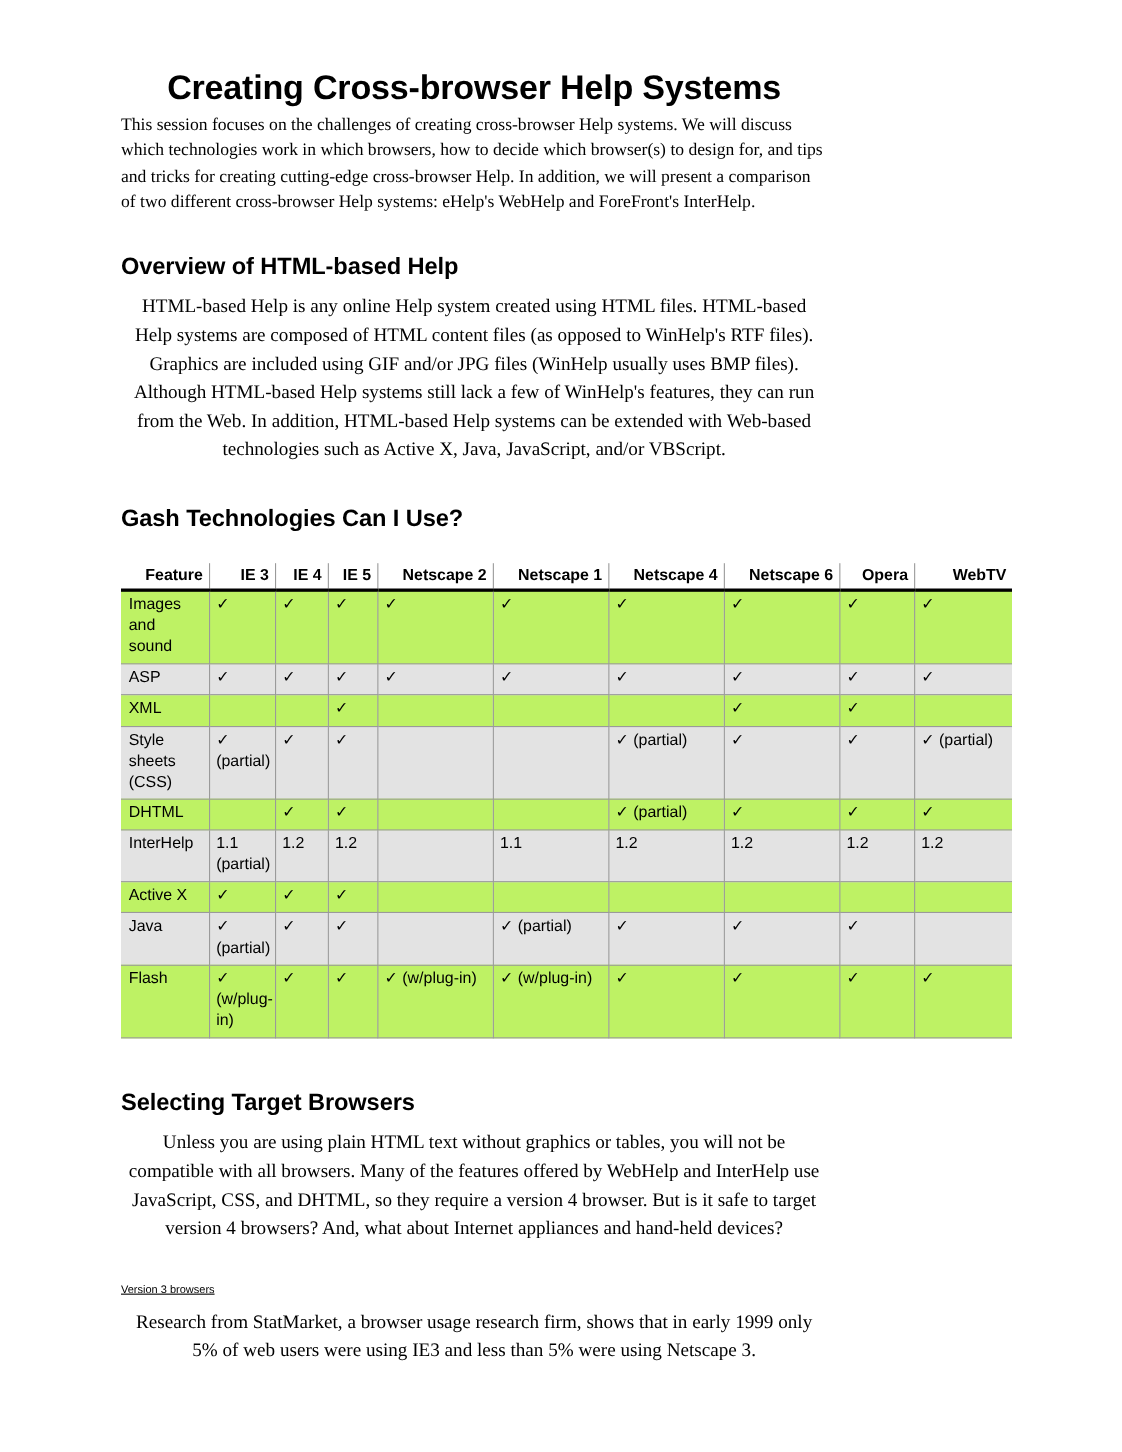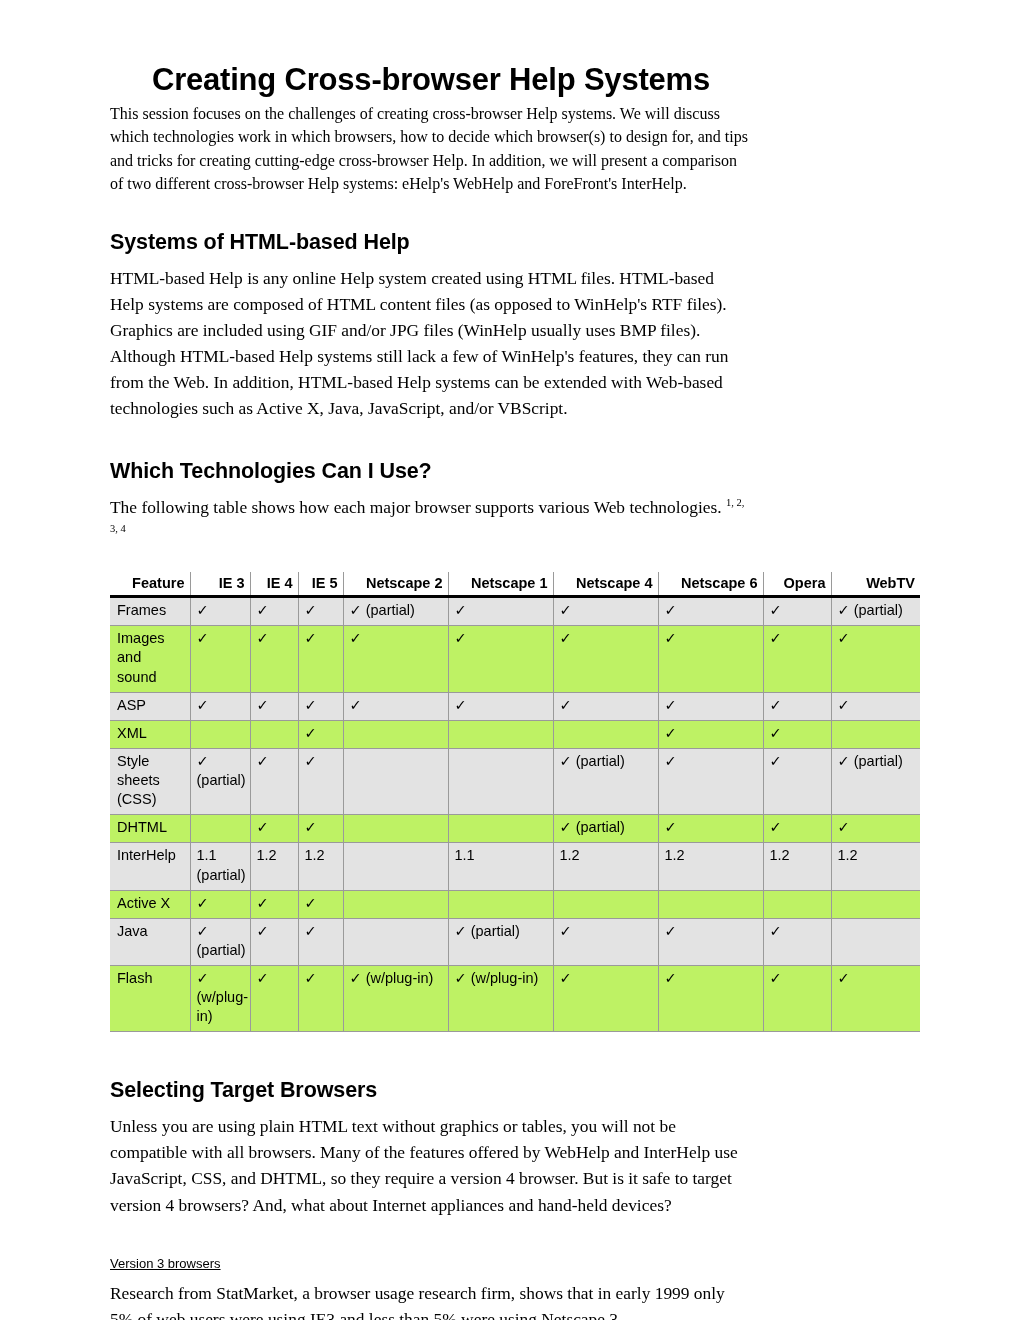--- a/index.html
+++ b/index.html
@@ -44,34 +44,34 @@
   .abstract {
     font-size: 16px;
     line-height: 1.47;
     margin: 0 0 34px 0;
     text-align: left;
   }
   p.body {
     font-size: 17.4px;
     line-height: 1.5;
     margin: 0 0 8px 0;
-    text-align: left;
+    text-align: center;
   }
   h2.section {
     font-family: "Liberation Sans", "DejaVu Sans", sans-serif;
     font-weight: bold;
     font-size: 21.5px;
     margin: 0 0 9px 0;
     line-height: 1.2;
     letter-spacing: -0.1px;
   }
   h3.subsection {
     font-family: "Liberation Sans", "DejaVu Sans", sans-serif;
     font-weight: normal;
-    font-size: 13px;
+    font-size: 10px;
     margin: 0 0 9px 0;
     line-height: 1.2;
     text-decoration: underline;
   }
   .spacer-lg { height: 46px; }
   .spacer-md { height: 30px; }
   .spacer-sm { height: 18px; }
   sup {
     font-size: 10.5px;
     vertical-align: super;
@@ -124,27 +124,26 @@
 </style>
 </head>
 <body>
 
 <div class="page">
 
   <h1 class="doc-title">Creating Cross-browser Help Systems</h1>
 
   <p class="abstract">This session focuses on the challenges of creating cross-browser Help systems. We will discuss which technologies work in which browsers, how to decide which browser(s) to design for, and tips and tricks for creating cutting-edge cross-browser Help. In addition, we will present a comparison of two different cross-browser Help systems: eHelp's WebHelp and ForeFront's InterHelp.</p>
 
-  <h2 class="section">Systems of HTML-based Help</h2>
+  <h2 class="section">Overview of HTML-based Help</h2>
   <p class="body">HTML-based Help is any online Help system created using HTML files. HTML-based Help systems are composed of HTML content files (as opposed to WinHelp's RTF files). Graphics are included using GIF and/or JPG files (WinHelp usually uses BMP files). Although HTML-based Help systems still lack a few of WinHelp's features, they can run from the Web. In addition, HTML-based Help systems can be extended with Web-based technologies such as Active X, Java, JavaScript, and/or VBScript.</p>
 
   <div class="spacer-md"></div>
 
-  <h2 class="section">Which Technologies Can I Use?</h2>
-  <p class="body"><span>The following table shows how each major browser supports various Web technologies.</span> <sup>1, 2, 3, 4</sup></p>
+  <h2 class="section">Gash Technologies Can I Use?</h2>
 
   <div class="spacer-sm"></div>
 
   <table class="tech">
     <colgroup>
       <col class="c-feature">
         <col class="c-ie3">
         <col class="c-ie4">
         <col class="c-ie5">
       <col class="c-ns2">
@@ -162,32 +161,20 @@
         <th>IE 5</th>
         <th>Netscape 2</th>
         <th>Netscape 1</th>
         <th>Netscape 4</th>
         <th>Netscape 6</th>
         <th>Opera</th>
         <th>WebTV</th>
       </tr>
     </thead>
     <tbody>
-        <tr class="shaded">
-          <td class="feature">Frames</td>
-          <td>✓</td>
-          <td>✓</td>
-          <td>✓</td>
-          <td>✓ (partial)</td>
-          <td>✓</td>
-          <td>✓</td>
-          <td>✓</td>
-          <td>✓</td>
-          <td>✓ (partial)</td>
-        </tr>
         <tr class="plain">
           <td class="feature">Images and sound</td>
           <td>✓</td>
           <td>✓</td>
           <td>✓</td>
           <td>✓</td>
           <td>✓</td>
           <td>✓</td>
           <td>✓</td>
           <td>✓</td>

